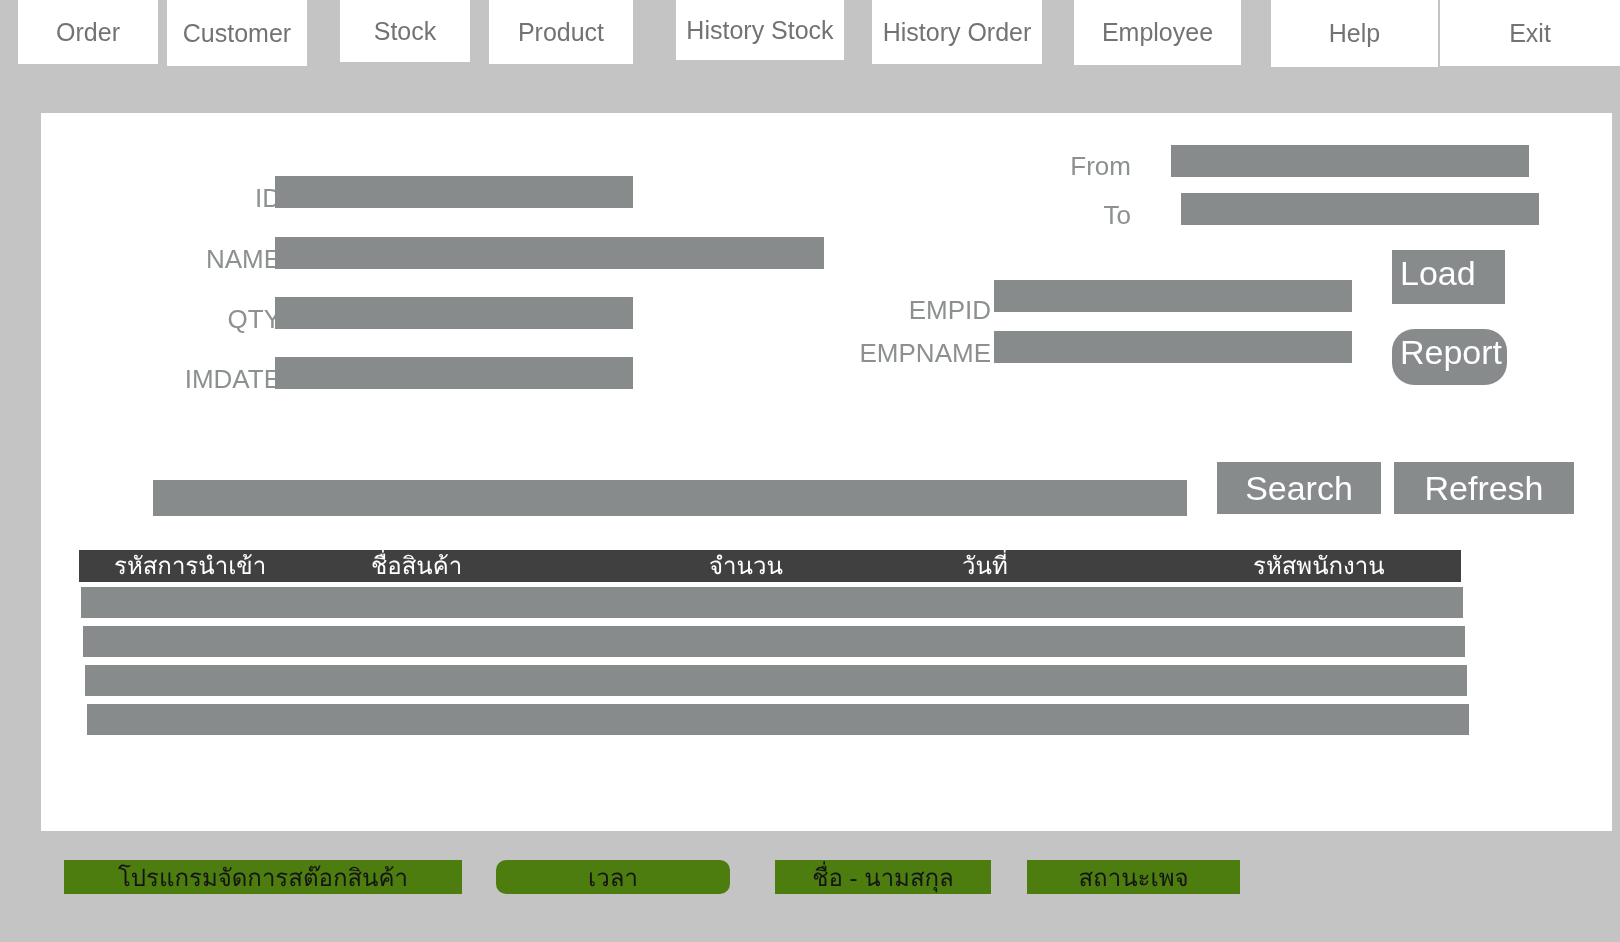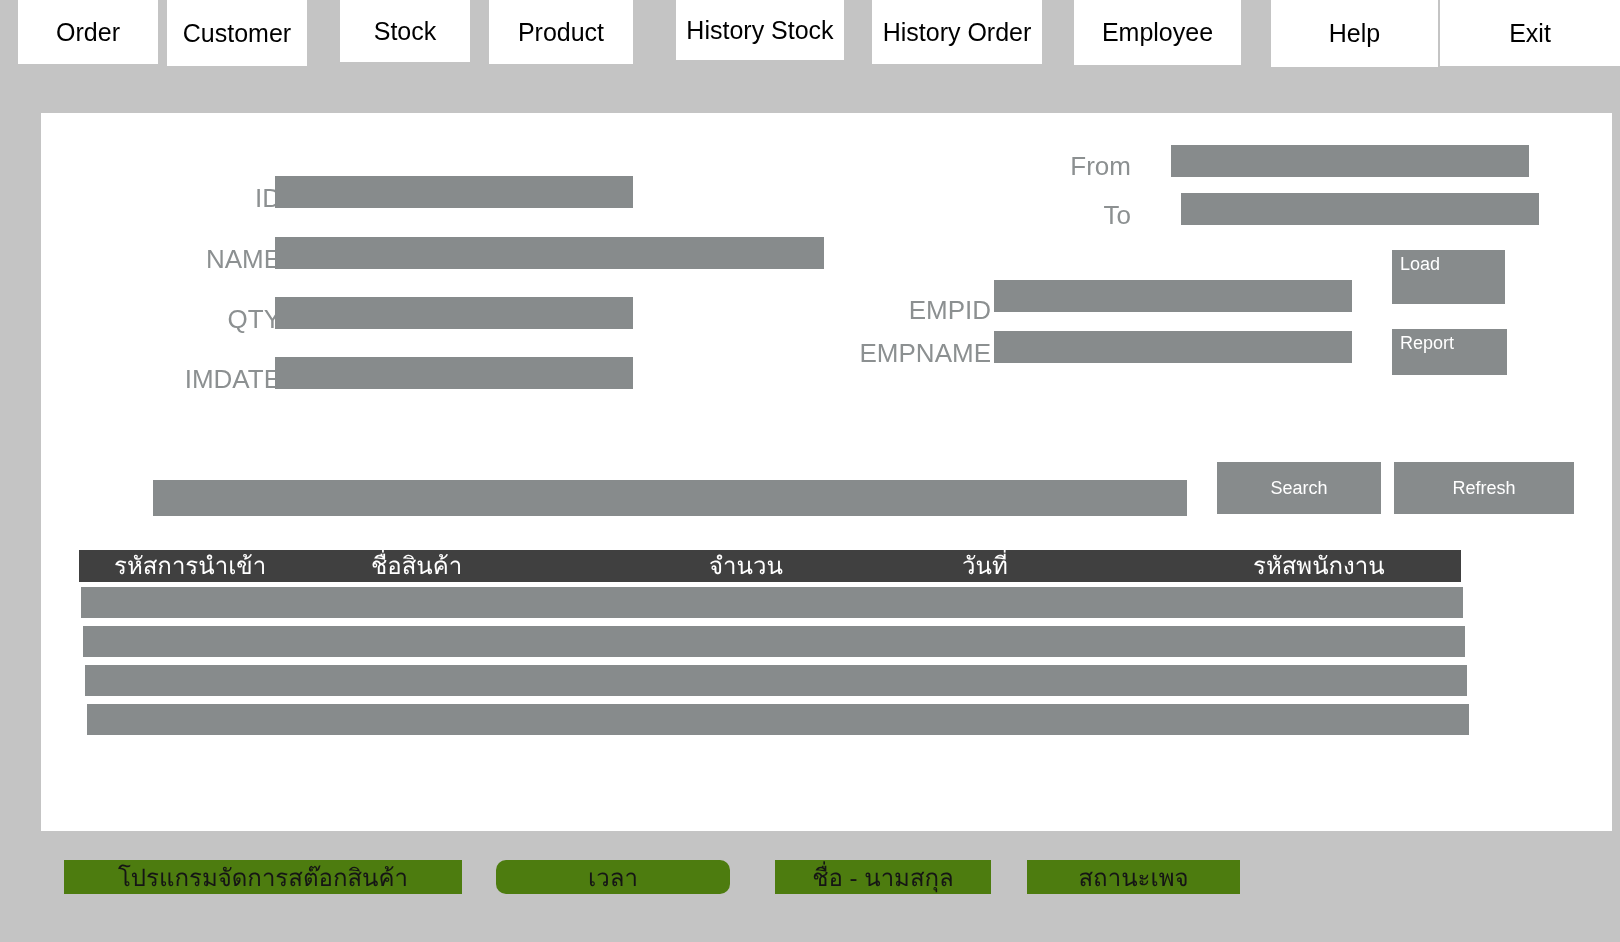--- a/index.html
+++ b/index.html
@@ -12,21 +12,21 @@
   }
   
   #tabbar{
     position:absolute;left:0;top:0;width:1620px;height:68px;
     background:#c4c4c4;
   }
   .tab{
     position:absolute;top:0;
     background:#ffffff;
     display:flex;align-items:center;justify-content:center;
-    color:#000000;
+    color:#737373;
     font-size:25px;
     box-sizing:border-box;
     cursor:pointer;
     user-select:none;
   }
   
   #panel{
     position:absolute;left:41px;top:113px;
     width:1571px;height:718px;
     background:#ffffff;
@@ -40,21 +40,21 @@
     line-height:1;
   }
   .fld{
     position:absolute;
     background:#878b8c;
   }
   .btn{
     position:absolute;
     background:#878b8c;
     color:#ffffff;
-    font-size:18px;
+    font-size:34px;
     display:flex;
     align-items:flex-start;
     justify-content:flex-start;
     cursor:pointer;
     user-select:none;
     box-sizing:border-box;
   }
   .btn.center{align-items:center;justify-content:center;}
   .btn.pad{padding:4px 0 0 8px;}
   
@@ -159,21 +159,21 @@
   </div>
 
   <div>
     <div class="lbl" style="left:760px; top:227px; width:190px;">EMPNAME</div>
     <input class="fld" style="left: 953px; top: 218px; width: 358px; height: 32px; border: none; outline: none; color: rgb(255, 255, 255); font-size: 20px; padding: 0px 6px; box-sizing: border-box;" placeholder="">
   </div>
 
   <div class="btn pad" style="left:1351px; top:137px; width:113px; height:54px;">
       <span>Load</span>
     </div>
-  <div class="btn pad" style="left:1351px; top:216px; width:115px; height:46px;">
+  <div class="btn pad" style="left:1351px; top:216px; width:115px; height:56px;border-radius:22px;">
       <span>Report</span>
     </div>
 
   <input class="fld" style="left: 112px; top: 367px; width: 1034px; height: 36px; border: none; outline: none; color: rgb(255, 255, 255); font-size: 20px; padding: 0px 8px; box-sizing: border-box;" placeholder="">
   <div class="btn center" style="left:1176px; top:349px; width:164px; height:52px;">
       <span>Search</span>
     </div>
   <div class="btn center" style="left:1353px; top:349px; width:180px; height:52px;">
       <span>Refresh</span>
     </div>

